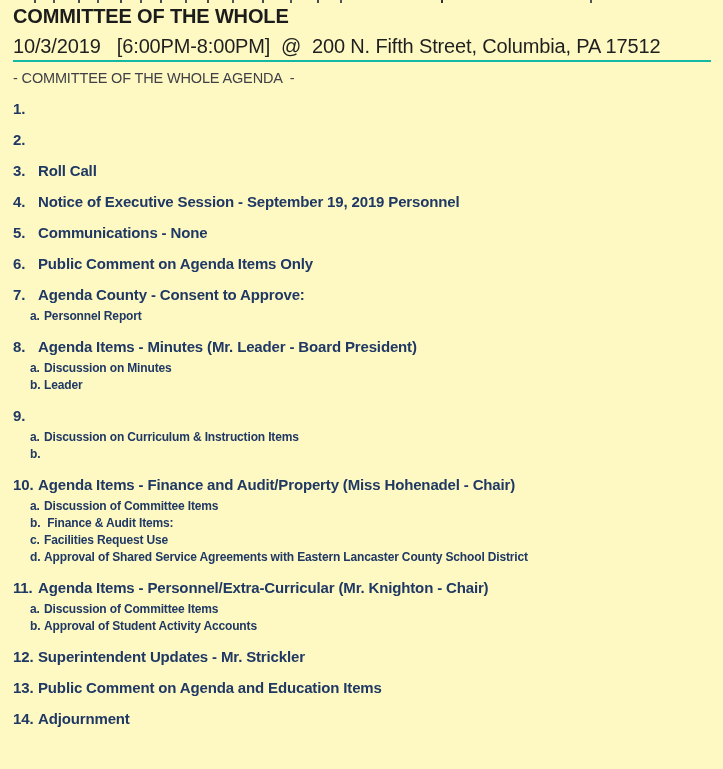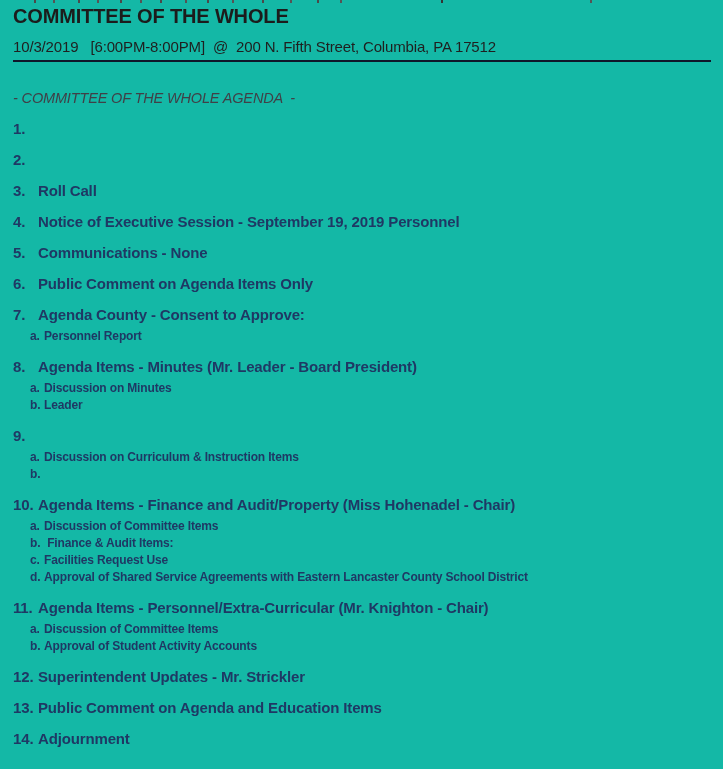--- a/index.html
+++ b/index.html
@@ -1,19 +1,19 @@
 <!DOCTYPE html>
 <html><head>
 <meta charset="utf-8">
 <style>
   html,body { margin:0; padding:0; background:#ffffff; }
   .page {
     position:relative;
     width:723px; height:769px;
-    background:#14b8a6;
+    background:#fef9c3;
     box-sizing:border-box;
     padding:3px 10px 10px 13px;
     overflow:hidden;
     font-family:"Liberation Sans", sans-serif;
     letter-spacing:-0.15px;
   }
   
   .crop-marks {
     position:absolute; top:0; left:0; width:2px; height:3px; background:transparent;
     box-shadow: 34px 0 #4a4a4a, 53px 0 #555, 78px 0 #4a4a4a, 97px 0 #555,
@@ -22,32 +22,31 @@
                 317px 0 #4a4a4a, 340px 0 #555, 441px 0 #333, 590px 0 #555;
   }
   .title {
     margin:0; padding:0;
     font-size:20px; line-height:26px; font-weight:bold;
     color:#1c1c1c; white-space:pre-wrap;
   }
   .dateline {
     margin-top:8px;
     width:698px;
-    font-size:15px; line-height:19px;
+    font-size:20px; line-height:19px;
     color:#1f1f1f;
     padding-bottom:4px;
-    border-bottom:2px solid #0f172a;
+    border-bottom:2px solid #14b8a6;
     white-space:pre-wrap;
   }
   .agenda-label {
-    margin-top:28px;
+    margin-top:8px;
     font-size:14.5px; line-height:17px;
     color:#404047;
     white-space:pre-wrap;
-    font-style:italic;
   }
   .items { margin-top:11px; }
   .item {
     display:flex;
     margin-top:13px;
     font-size:15px; line-height:18px; font-weight:bold;
     color:#1F3864;
   }
   .item .num { flex:0 0 25px; }
   .subs { margin-top:4px; padding-left:17px; }

